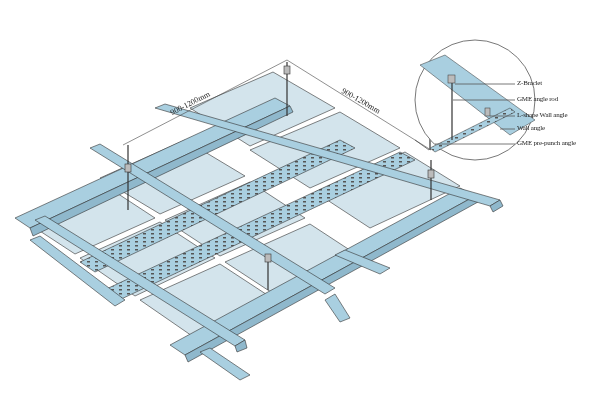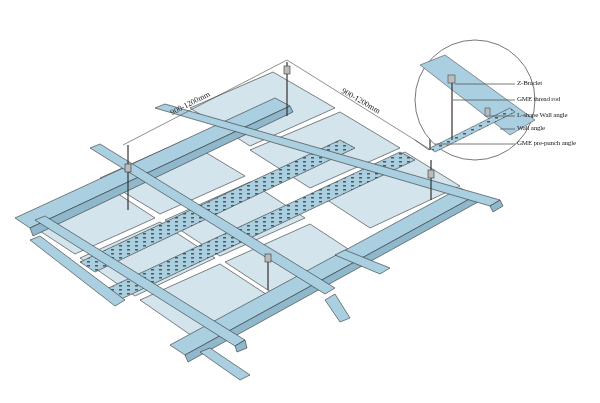--- a/index.html
+++ b/index.html
@@ -87,21 +87,21 @@
       <line x1="448" y1="100" x2="510" y2="100"></line>
       <line x1="485" y1="116" x2="510" y2="116"></line>
       <line x1="495" y1="129" x2="510" y2="129"></line>
       <line x1="430" y1="144" x2="510" y2="144"></line>
       <line x1="424" y1="150" x2="410" y2="140"></line>
     </g>
   </svg>
 
   
   <span class="lbl" style="left:512px;top:79px">Z-Braclet</span>
-  <span class="lbl" style="left:512px;top:95px">GME thread rod</span>
+  <span class="lbl" style="left:512px;top:95px">GME angle rod</span>
   <span class="lbl" style="left:512px;top:111px">L-shape Wall angle</span>
   <span class="lbl" style="left:512px;top:124px">Wall angle</span>
   <span class="lbl" style="left:512px;top:139px">GME pre-punch angle</span>
 
   
   <span class="dim" style="left:168px;top:108px;transform:rotate(-27deg)">900-1200mm</span>
   <span class="dim" style="left:335px;top:85px;transform:rotate(30deg)">900-1200mm</span>
 </div>
 
 </body></html>

